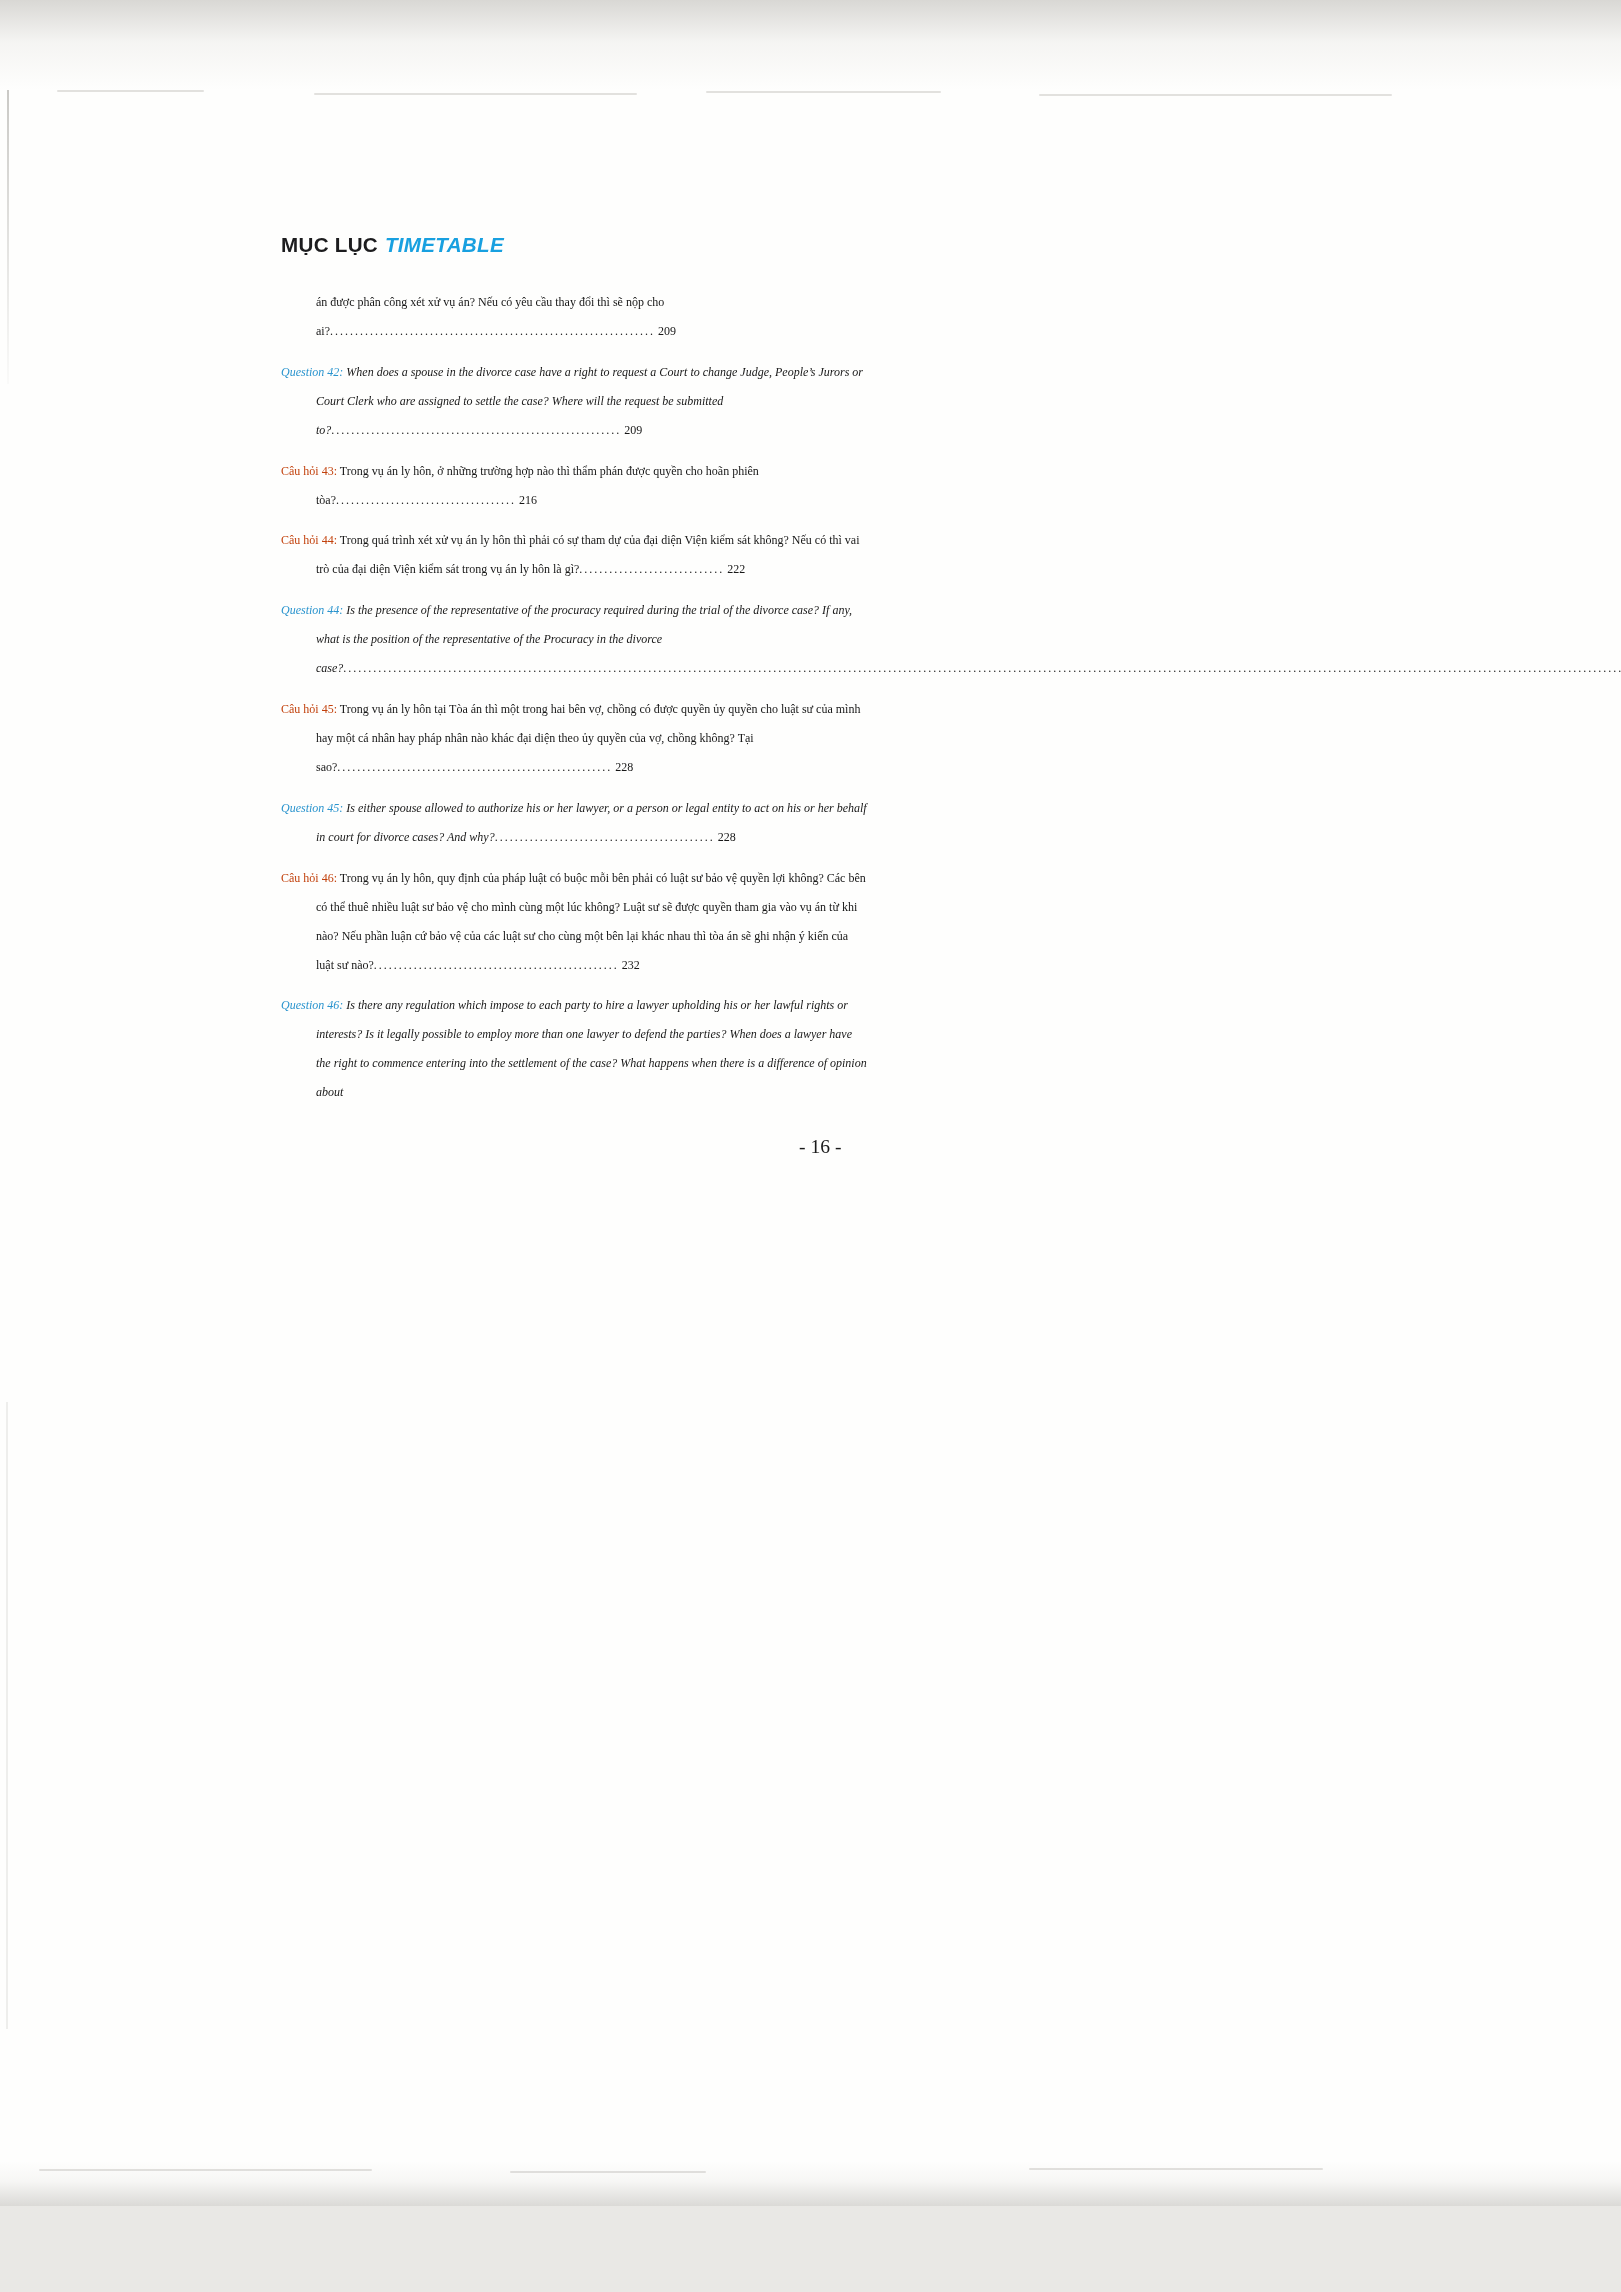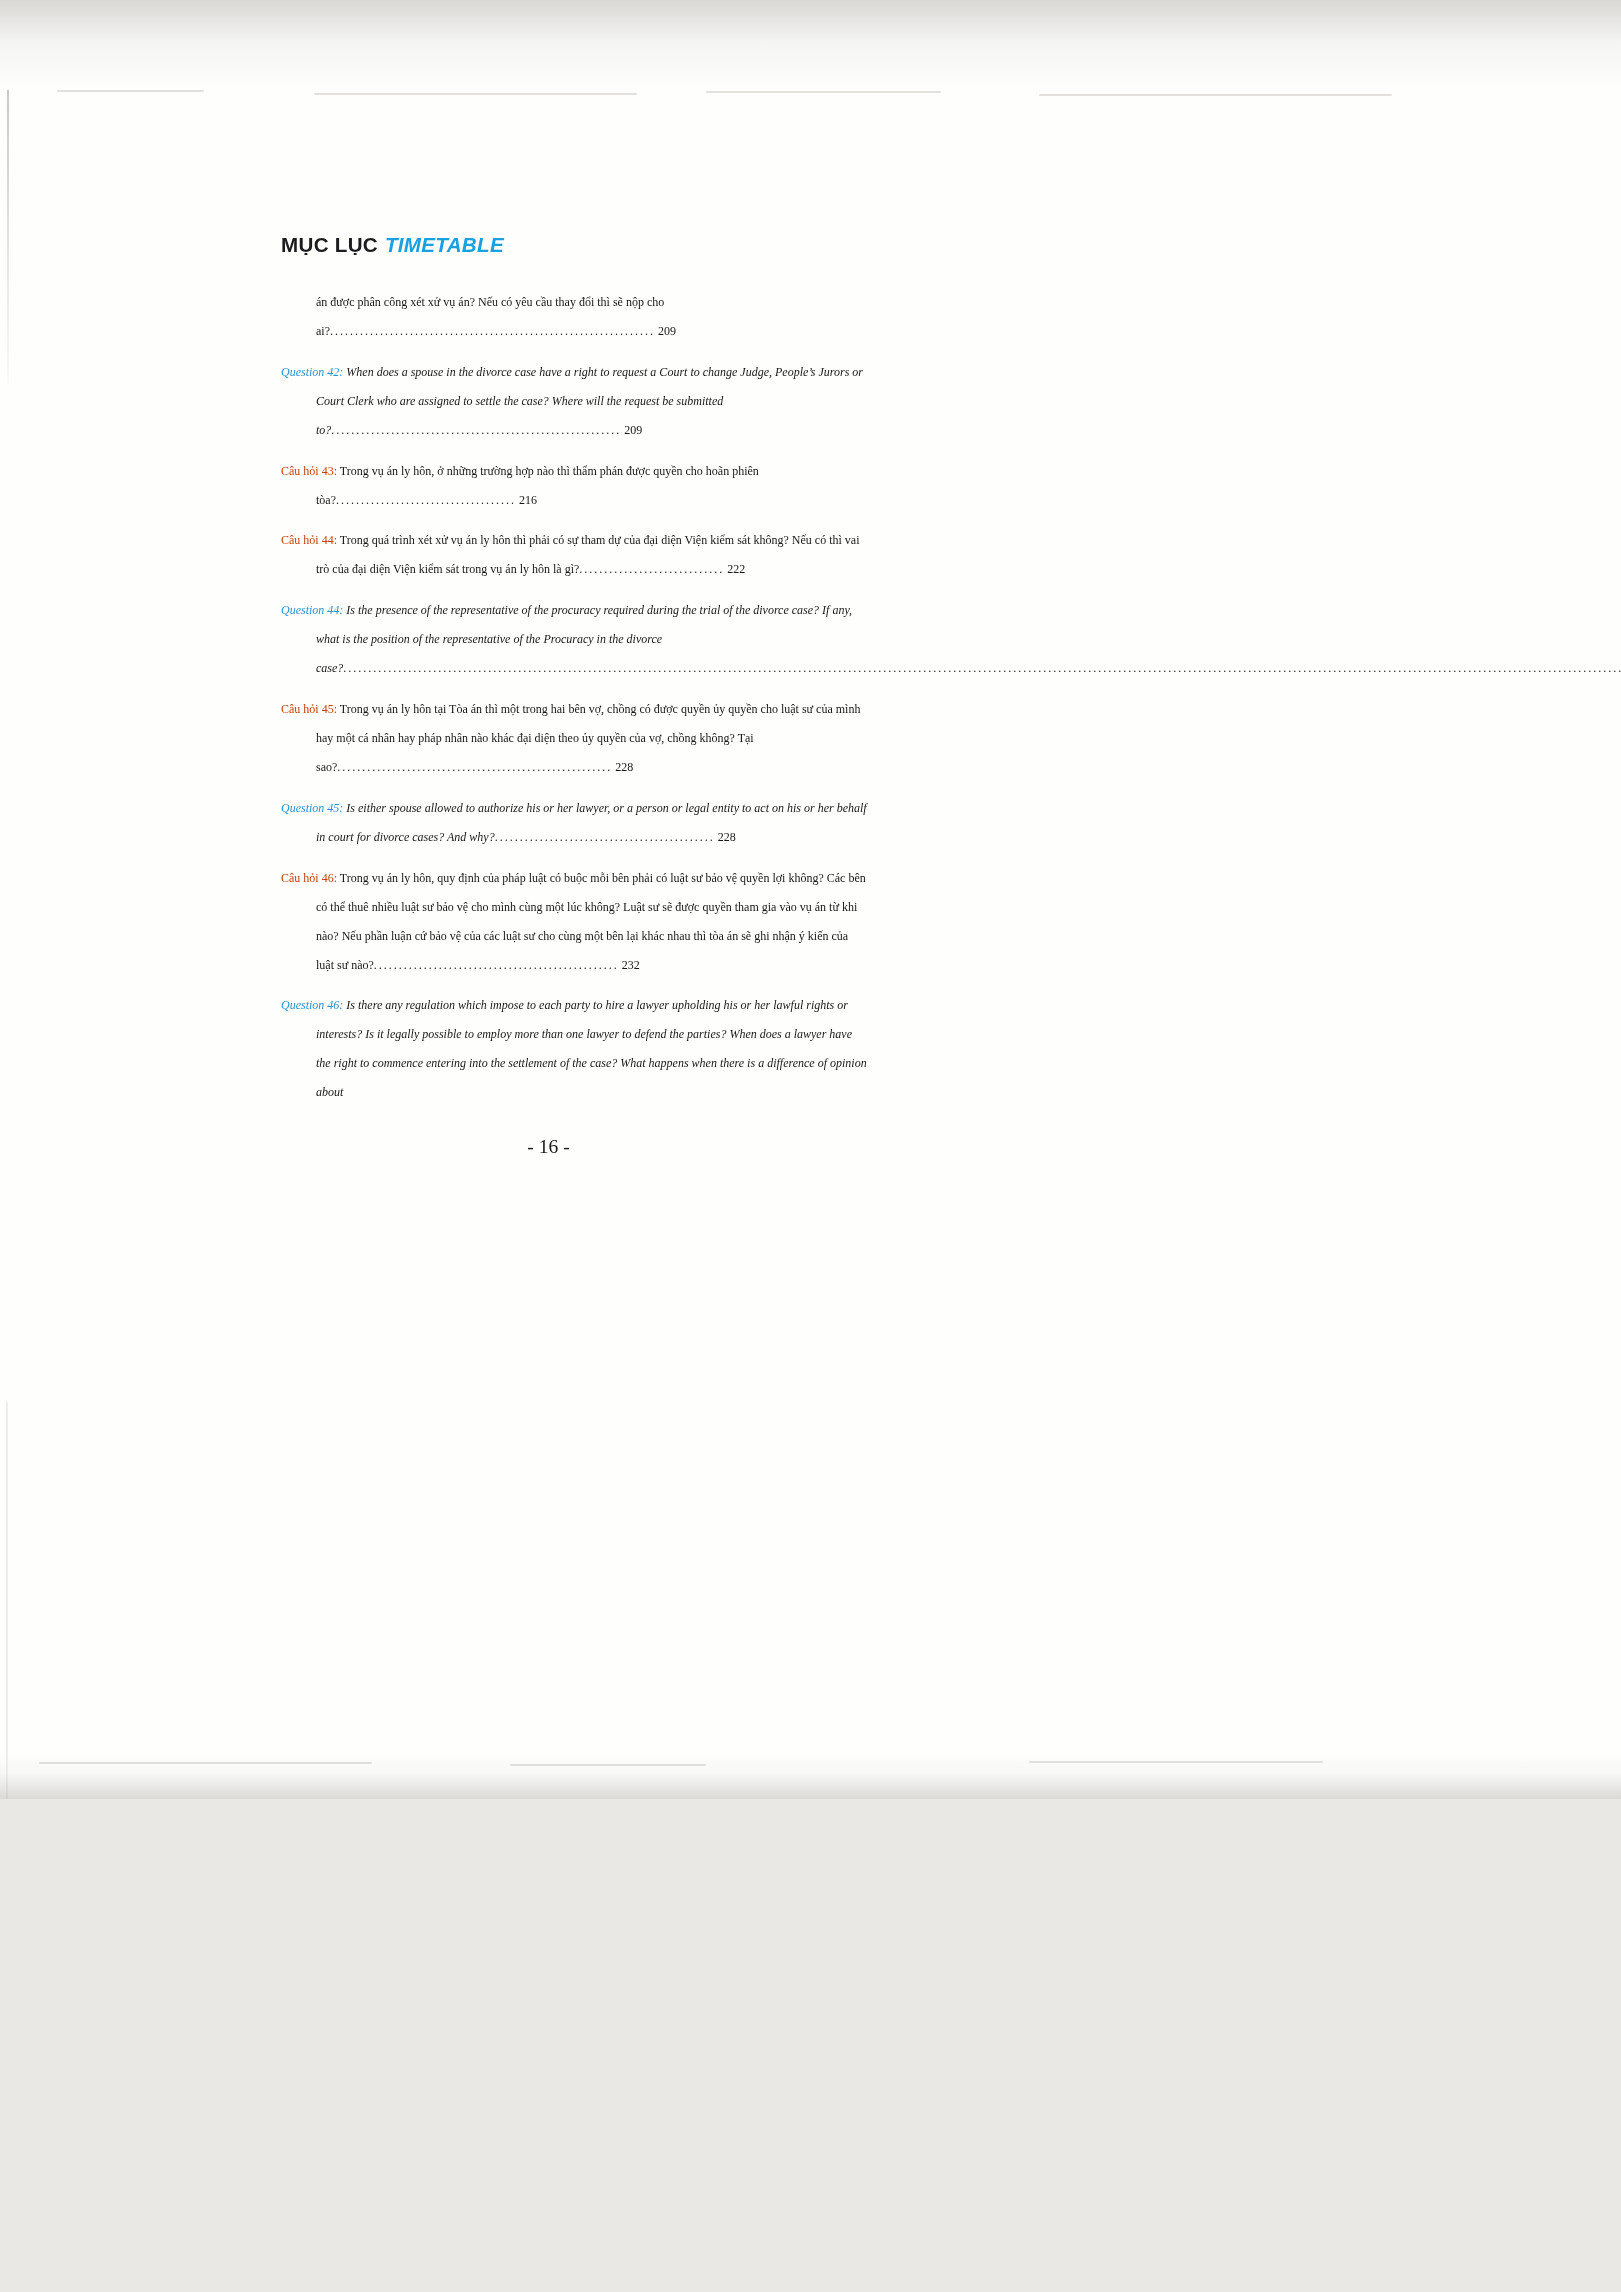--- a/index.html
+++ b/index.html
@@ -1,19 +1,19 @@
 <!DOCTYPE html>
 <html><head>
 <meta charset="utf-8">
 <style>
   html, body { margin: 0; padding: 0; background: #e9e8e5; }
   .page {
     position: relative;
     width: 1621px;
-    height: 1799px;
+    height: 2206px;
     background: #fefefd;
     overflow: hidden;
     font-family: "Liberation Serif", serif;
     color: #1a1a1a;
   }
 
   
   .scan-top {
     position: absolute; top: 0; left: 0; right: 0; height: 94px;
     background: linear-gradient(180deg, rgba(186,184,179,0.55) 0%, rgba(221,220,216,0.28) 45%, rgba(255,255,255,0) 96%);
@@ -69,21 +69,21 @@
   .entry.vi .label { color: #c2410c; }
   .entry.en { font-style: italic; }
   .entry.en .label { color: #2a94ce; margin-top: 6px; }
   .tail { white-space: nowrap; font-style: normal; }
   .dots { letter-spacing: 2px; color: #222; }
   .pg { color: #171717; }
 
   .footer {
     position: relative;
     left: -25.5px;
-    text-align: center;
+    text-align: right;
     font-size: 19.6px;
     margin-top: 29px;
     color: #1a1a1a;
   }
 </style>
 </head>
 <body>
 
 <div class="page">
 

